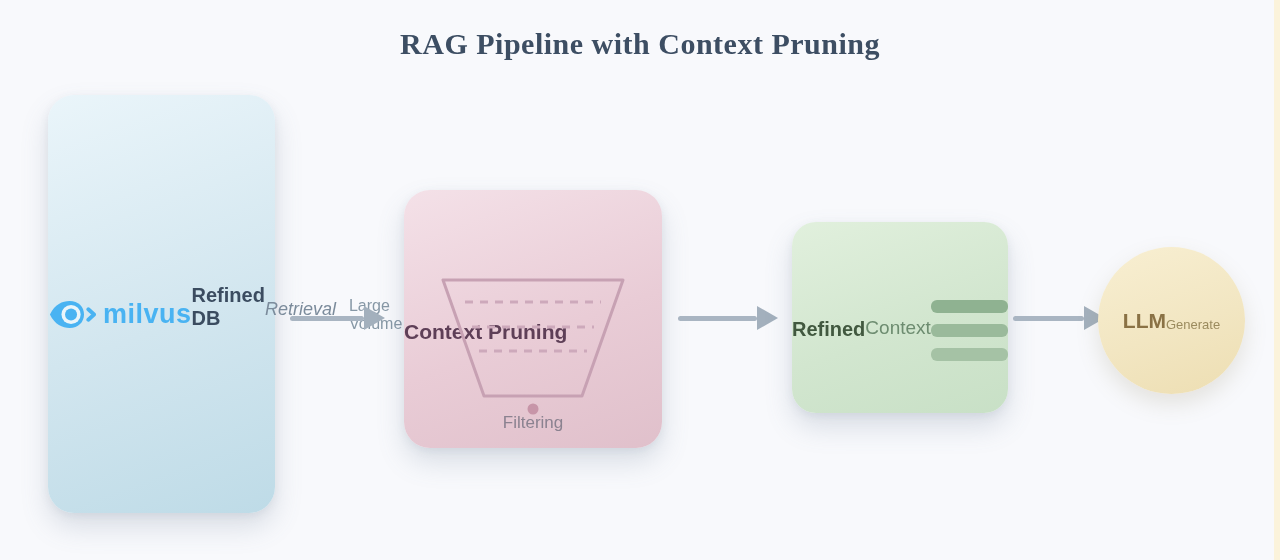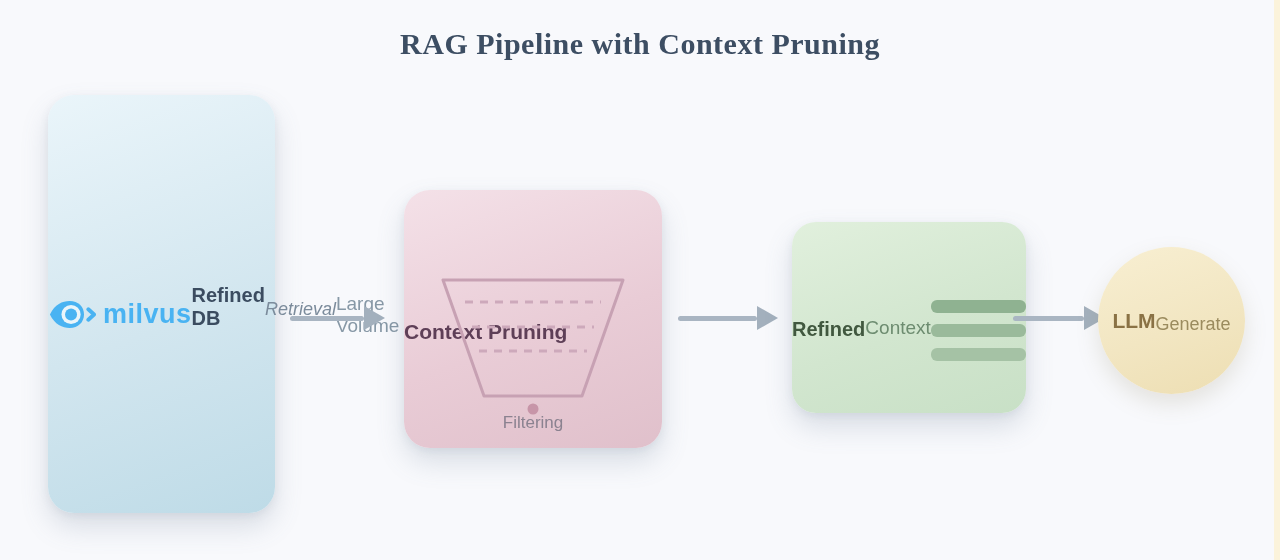--- a/index.html
+++ b/index.html
@@ -32,51 +32,51 @@
     border-radius: 26px;
     background: linear-gradient(160deg, #eaf5fa 0%, #d2e6ef 55%, #bedbe7 100%);
   }
   .logo-row { margin-top: 21px; display: flex; align-items: center; gap: 7px; height: 32px; }
   .logo-row svg { display: block; }
   .logo-text { font-size: 27px; font-weight: 700; color: #49b3f2; letter-spacing: 0.5px; }
   .vdb-title { margin-top: 6px; font-size: 20px; font-weight: 700; color: #3b4c60; }
   .vdb-sub   { margin-top: 11px; font-size: 18px; color: #7b8b9b; font-style: italic; }
   .bars-vdb  { margin-top: 24px; display: flex; flex-direction: column; gap: 12px; width: 160px; }
   .bars-vdb .bar { height: 12px; border-radius: 6px; }
-  .vdb-caption { margin-top: 21px; font-size: 19px; color: #8798a6; }
+  .vdb-caption { margin-top: 21px; font-size: 16px; color: #8798a6; margin-left: 13px; }
   
   .node-pruning {
     left: 404px; top: 190px; width: 258px; height: 258px;
     border-radius: 26px;
     background: linear-gradient(160deg, #f4e1e8 0%, #e9ccd6 55%, #e0c0cb 100%);
   }
   .pruning-title { margin-top: 26px; font-size: 21px; font-weight: 700; color: #5e3f57; }
   .funnel-wrap { position: absolute; left: 27px; top: 84px; width: 204px; height: 148px; }
   .pruning-caption { position: absolute; bottom: 15px; width: 100%; text-align: center;
                      font-size: 17px; color: #8b8290; }
   
   .node-refined {
-    left: 792px; top: 222px; width: 234px; height: 191px;
+    left: 792px; top: 222px; width: 216px; height: 191px;
     border-radius: 24px;
     background: linear-gradient(160deg, #e1f0dd 0%, #d2e6cf 55%, #c8e0c6 100%);
   }
   .refined-title { margin-top: 24px; font-size: 20px; font-weight: 700; color: #41583f; }
   .refined-sub   { margin-top: 20px; font-size: 19px; color: #6d8c70; }
   .bars-refined  { margin-top: 25px; display: flex; flex-direction: column; gap: 11px; width: 146px; }
   .bars-refined .bar { height: 13px; border-radius: 6px; }
   
   .node-llm {
     left: 1098px; top: 247px; width: 147px; height: 147px;
     border-radius: 50%;
     justify-content: center;
     background: linear-gradient(160deg, #f8efd2 0%, #f2e6c2 55%, #eddeb2 100%);
     box-shadow: 0 10px 22px rgba(140,125,90,0.18);
   }
   .llm-title { font-size: 21px; font-weight: 700; color: #8a7245; text-align: center; }
-  .llm-sub   { margin-top: 7px; font-size: 18px; color: #9b8b5e; }
+  .llm-sub   { margin-top: 7px; font-size: 13px; color: #9b8b5e; }
   
   .arrow { position: absolute; top: 306px; display: flex; align-items: center; }
   .arrow .shaft { height: 5px; background: #a9b5c2; border-radius: 2.5px; }
   .arrow .head  { width: 0; height: 0;
                   border-top: 12px solid transparent;
                   border-bottom: 12px solid transparent;
                   border-left: 21px solid #a3b0bd; }
   .arrow-1 { left: 290px; } .arrow-1 .shaft { width: 74px; }
   .arrow-2 { left: 678px; } .arrow-2 .shaft { width: 79px; }
   .arrow-3 { left: 1013px; } .arrow-3 .shaft { width: 71px; }

